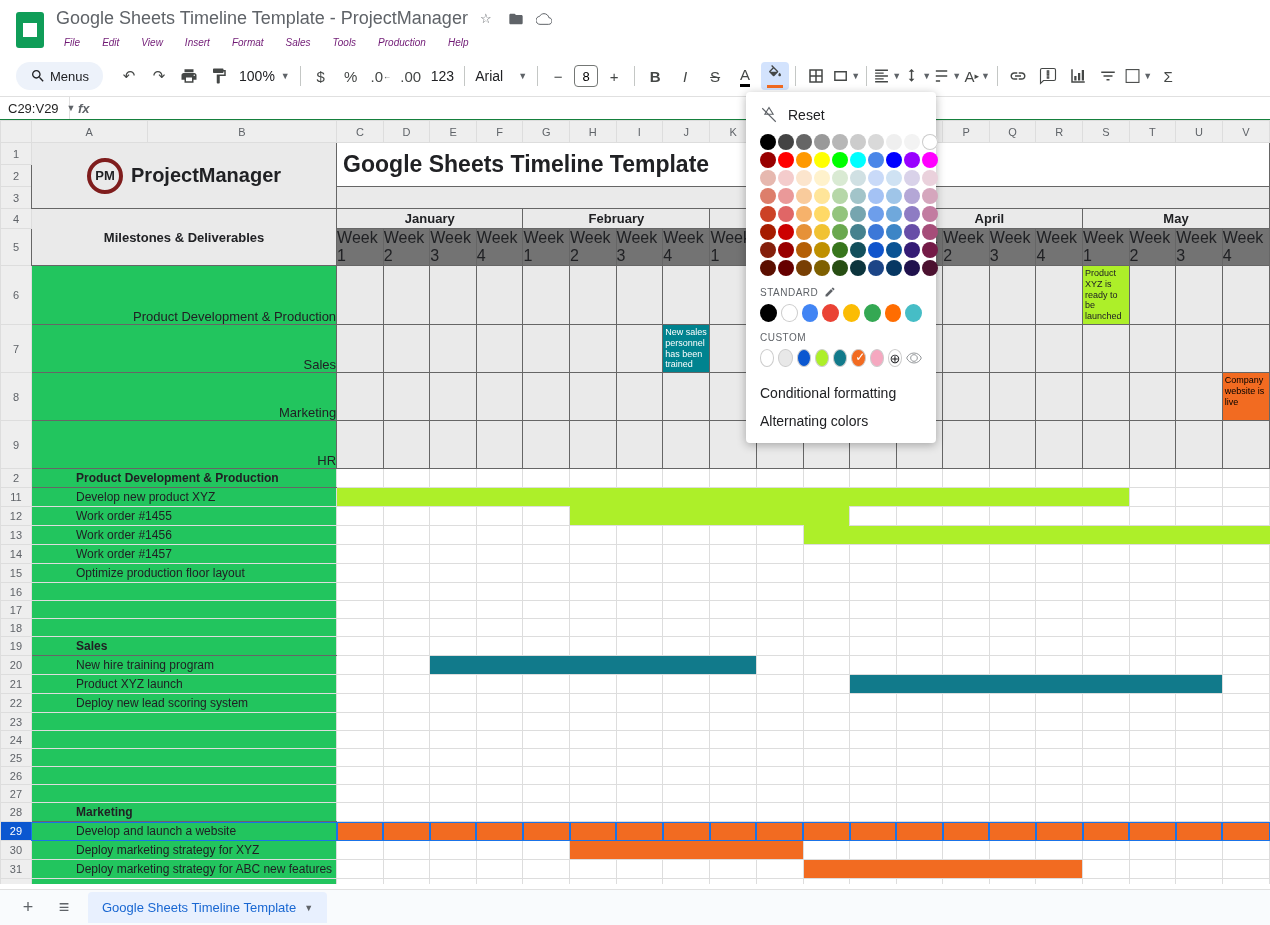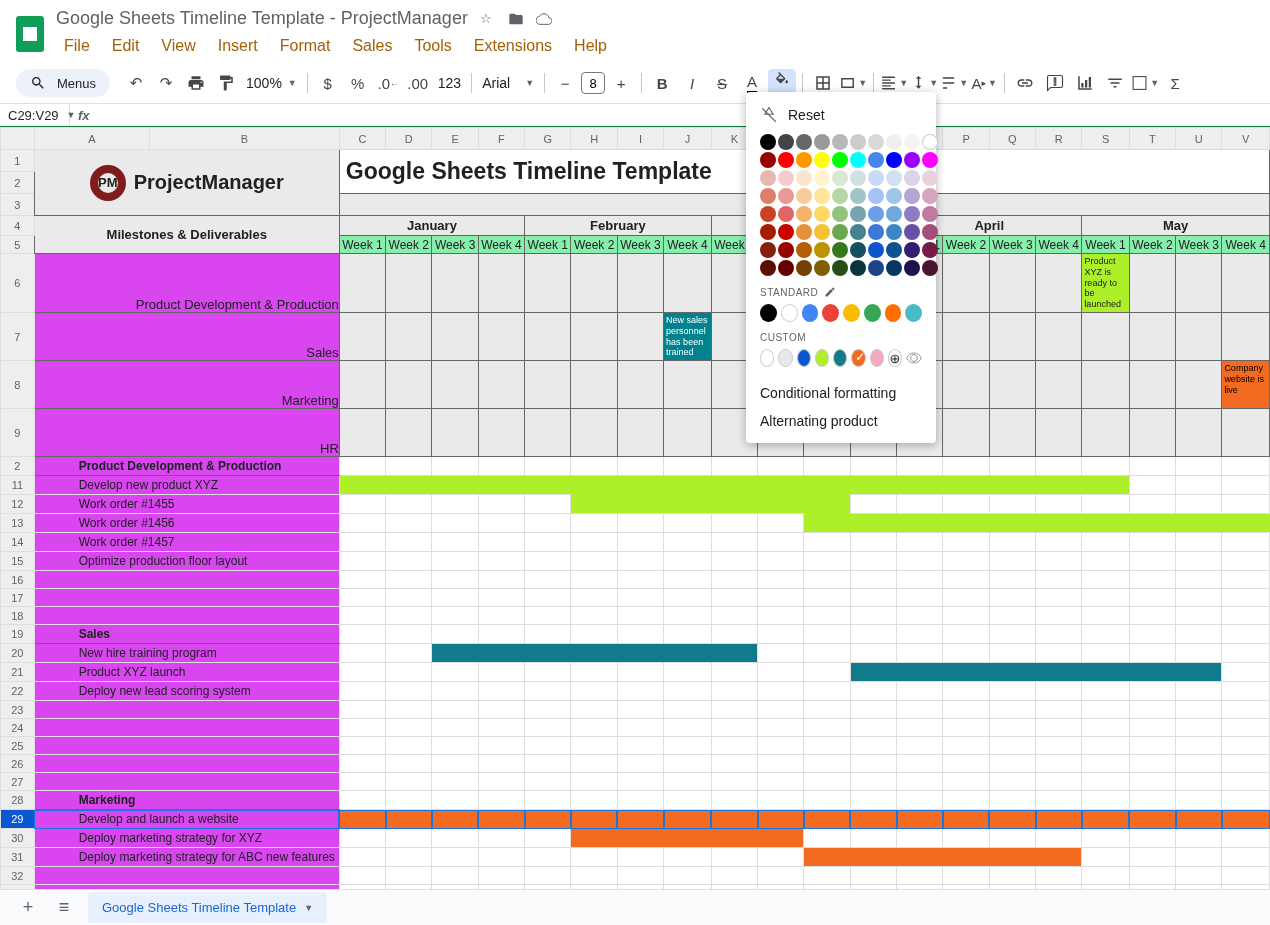--- a/index.html
+++ b/index.html
@@ -5,52 +5,52 @@
 * { box-sizing: border-box; margin: 0; padding: 0; }
 body { font-family: Arial, sans-serif; font-size: 13px; color: #202124; background: #fff; overflow: hidden; width: 1270px; height: 925px; }
 .titlebar { display: flex; align-items: center; padding: 8px 16px 4px; gap: 12px; }
 .sheets-logo { width: 28px; height: 36px; background: #0f9d58; border-radius: 3px; position: relative; display: flex; align-items: center; justify-content: center; }
 .sheets-logo::after { content: ""; width: 14px; height: 14px; background: #fff; display: block; }
 .title-area { display: flex; flex-direction: column; gap: 4px; flex: 1; }
 .doc-title-row { display: flex; align-items: center; gap: 12px; }
 .doc-title { font-size: 18px; color: #5f6368; }
 .title-icon { width: 16px; height: 16px; color: #5f6368; cursor: pointer; }
 .menubar { display: flex; gap: 6px; }
-.menu-item { padding: 4px 8px; font-size: 16px; cursor: pointer; border-radius: 4px; color: #a16207; }
+.menu-item { padding: 4px 8px; font-size: 10px; cursor: pointer; border-radius: 4px; color: #701a75; font-style: italic; }
 .toolbar { display: flex; align-items: center; gap: 2px; padding: 6px 8px 6px 16px; }
-.toolbar-pill { background: #edf2fa; border-radius: 20px; padding: 6px 14px; display: flex; align-items: center; gap: 11px; cursor: pointer; }
+.toolbar-pill { background: #edf2fa; border-radius: 20px; padding: 6px 14px; display: flex; align-items: center; gap: 4px; cursor: pointer; }
 .tb-btn { width: 28px; height: 28px; display: flex; align-items: center; justify-content: center; cursor: pointer; border-radius: 4px; color: #444746; font-size: 15px;}
 .tb-btn.active { background: #d3e3fd; }
 .tb-sep { width: 1px; height: 20px; background: #c4c7c5; margin: 0 4px; }
 .tb-text { font-size: 14px; padding: 0 4px; display: flex; align-items: center; gap: 4px; cursor: pointer; }
 .font-size-input { width: 24px; height: 22px; text-align: center; border: 1px solid #747775; border-radius: 4px; font-size: 13px; }
 .name-fx-row { display: flex; align-items: center; border-top: 1px solid #e0e0e0; border-bottom: 1px solid #15803d; height: 24px; }
 .name-box { width: 70px; padding: 0 8px; font-size: 13px; color: #1f1f1f; display: flex; align-items: center; border-right: 1px solid #e0e0e0; height: 100%; gap: 6px;}
 .fx-label { font-style: italic; font-weight: bold; color: #5f6368; padding: 0 8px; font-size: 13px; }
 .grid-wrap { overflow: auto; height: 764px; }
 .grid { border-collapse: collapse; table-layout: fixed; }
 .col-hdr { background: #eeeeee; border: 1px solid #ddd; text-align: center; font-size: 11px; color: #5f6368; height: 22px; font-weight: normal; }
 .row-hdr { background: #eeeeee; border: 1px solid #ddd; text-align: center; font-size: 11px; color: #5f6368; width: 36px; font-weight: normal; }
 .row-hdr.sel { background: #0b57d0; color: #fff; }
 .cell { border: 1px solid #ddd; font-size: 12px; padding: 2px 4px; overflow: hidden; white-space: nowrap; text-overflow: clip; vertical-align: bottom; }
 .month-hdr { background: #eaeaea; font-weight: bold; text-align: center; border: 1px solid #666; font-size: 13px; }
-.week-hdr { background: #86efac; text-align: center; border: 1px solid #666; font-size: 12px; }
+.week-hdr { background: #737373; border: 1px solid #666; font-size: 16px; }
 .section-hdr { font-weight: bold; background: #eaeaea; border-bottom: 1px solid #666; }
-.task-cell { background: #d946ef; padding-left: 44px; }
+.task-cell { background: #22c55e; padding-left: 44px; }
 .bar-lime { background: #adef29; border: none; }
 .bar-teal { background: #117a8b; border: none; }
 .bar-orange { background: #f26b21; border: none; }
 .milestone-cell { font-size: 9px; line-height: 1.2; white-space: normal; vertical-align: top; padding: 2px; }
 .milestone-green { background: #adef29; border: 1px solid #666;}
 .milestone-teal { background: #00838f; color: #fff; border: 1px solid #666;}
 .milestone-orange { background: #f26b21; color:#000; border:1px solid #666;}
 .title-merge { font-size: 23px; font-weight: bold; text-align: left; padding-left: 6px; vertical-align: middle; border:1px solid #666; border-bottom:none;}
 .logo-cell { text-align: center; vertical-align: middle; background:#eaeaea; border:1px solid #666;}
 .logo-pm { display: flex; align-items: center; justify-content: center; gap: 8px; }
-.logo-circle { width: 36px; height: 36px; border: 8px solid #7f1d1d; border-radius: 50%; display: flex; align-items: center; justify-content: center; font-weight: bold; font-size: 13px; }
+.logo-circle { width: 36px; height: 36px; border: 4px solid #7f1d1d; border-radius: 50%; display: flex; align-items: center; justify-content: center; font-weight: bold; font-size: 13px; }
 .logo-text { font-size: 20px; font-weight: bold; }
 .selected-row td { outline: 1px solid #1a73e8; outline-offset: -1px; }
 .sheet-tabs { position: fixed; bottom: 0; left: 0; right: 0; height: 36px; background: #f9fbfd; border-top: 1px solid #e0e0e0; display: flex; align-items: center; padding: 0 16px; gap: 12px; }
 .sheet-tab { background: #e8f0fe; color: #1967d2; padding: 8px 14px; border-radius: 4px 4px 0 0; font-size: 13px; font-weight: 500; display: flex; align-items: center; gap: 6px; cursor: pointer; }
 .tab-btn { width: 24px; height: 24px; display: flex; align-items: center; justify-content: center; cursor: pointer; color: #5f6368; font-size: 18px; }
 
 .popup { position: absolute; top: 92px; left: 746px; width: 190px; background: #fff; box-shadow: 0 2px 10px rgba(0,0,0,0.3); border-radius: 4px; padding: 8px 0; z-index: 100; text-align: right; }
 .popup-row { display: flex; align-items: center; padding: 6px 14px; cursor: pointer; gap: 10px; font-size: 14px; }
 .swatch-grid { display: grid; grid-template-columns: repeat(10, 16px); gap: 2px; padding: 4px 14px; }
 .swatch { width: 16px; height: 16px; border-radius: 50%; cursor: pointer; }
@@ -87,21 +87,21 @@
       </span>
     </div>
     <div class="menubar">
       <span class="menu-item">File</span>
       <span class="menu-item">Edit</span>
       <span class="menu-item">View</span>
       <span class="menu-item">Insert</span>
       <span class="menu-item">Format</span>
       <span class="menu-item">Sales</span>
       <span class="menu-item">Tools</span>
-      <span class="menu-item">Extensions</span>
+      <span class="menu-item">Production</span>
       <span class="menu-item">Help</span>
     </div>
   </div>
 </div>
 
 <div class="toolbar">
   <div class="toolbar-pill">
     <svg width="16" height="16" viewBox="0 0 24 24">
         <path d="M15.5 14h-.79l-.28-.27C15.41 12.59 16 11.11 16 9.5 16 5.91 13.09 3 9.5 3S3 5.91 3 9.5 5.91 16 9.5 16c1.61 0 3.09-.59 4.23-1.57l.27.28v.79l5 4.99L20.49 19l-4.99-5zm-6 0C7.01 14 5 11.99 5 9.5S7.01 5 9.5 5 14 7.01 14 9.5 11.99 14 9.5 14z"></path>
       </svg>
@@ -1140,21 +1140,21 @@
         <svg width="16" height="16" viewBox="0 0 24 24">
           <path d="M12 4.5C7 4.5 2.73 7.61 1 12c1.73 4.39 6 7.5 11 7.5s9.27-3.11 11-7.5c-1.73-4.39-6-7.5-11-7.5zM12 17c-2.76 0-5-2.24-5-5s2.24-5 5-5 5 2.24 5 5-2.24 5-5 5z" fill="none" stroke="#5f6368"></path>
         </svg>
       </div>
     </div>
   <div style="height:8px"></div>
   <div class="popup-row">
       <span>Conditional formatting</span>
     </div>
   <div class="popup-row">
-      <span>Alternating product</span>
+      <span>Alternating colors</span>
     </div>
 </div>
 
 <div class="sheet-tabs">
   <div class="tab-btn">+</div>
   <div class="tab-btn">≡</div>
   <div class="sheet-tab">
     <span>Google Sheets Timeline Template</span>
       <span class="caret">▼</span>
   </div>

